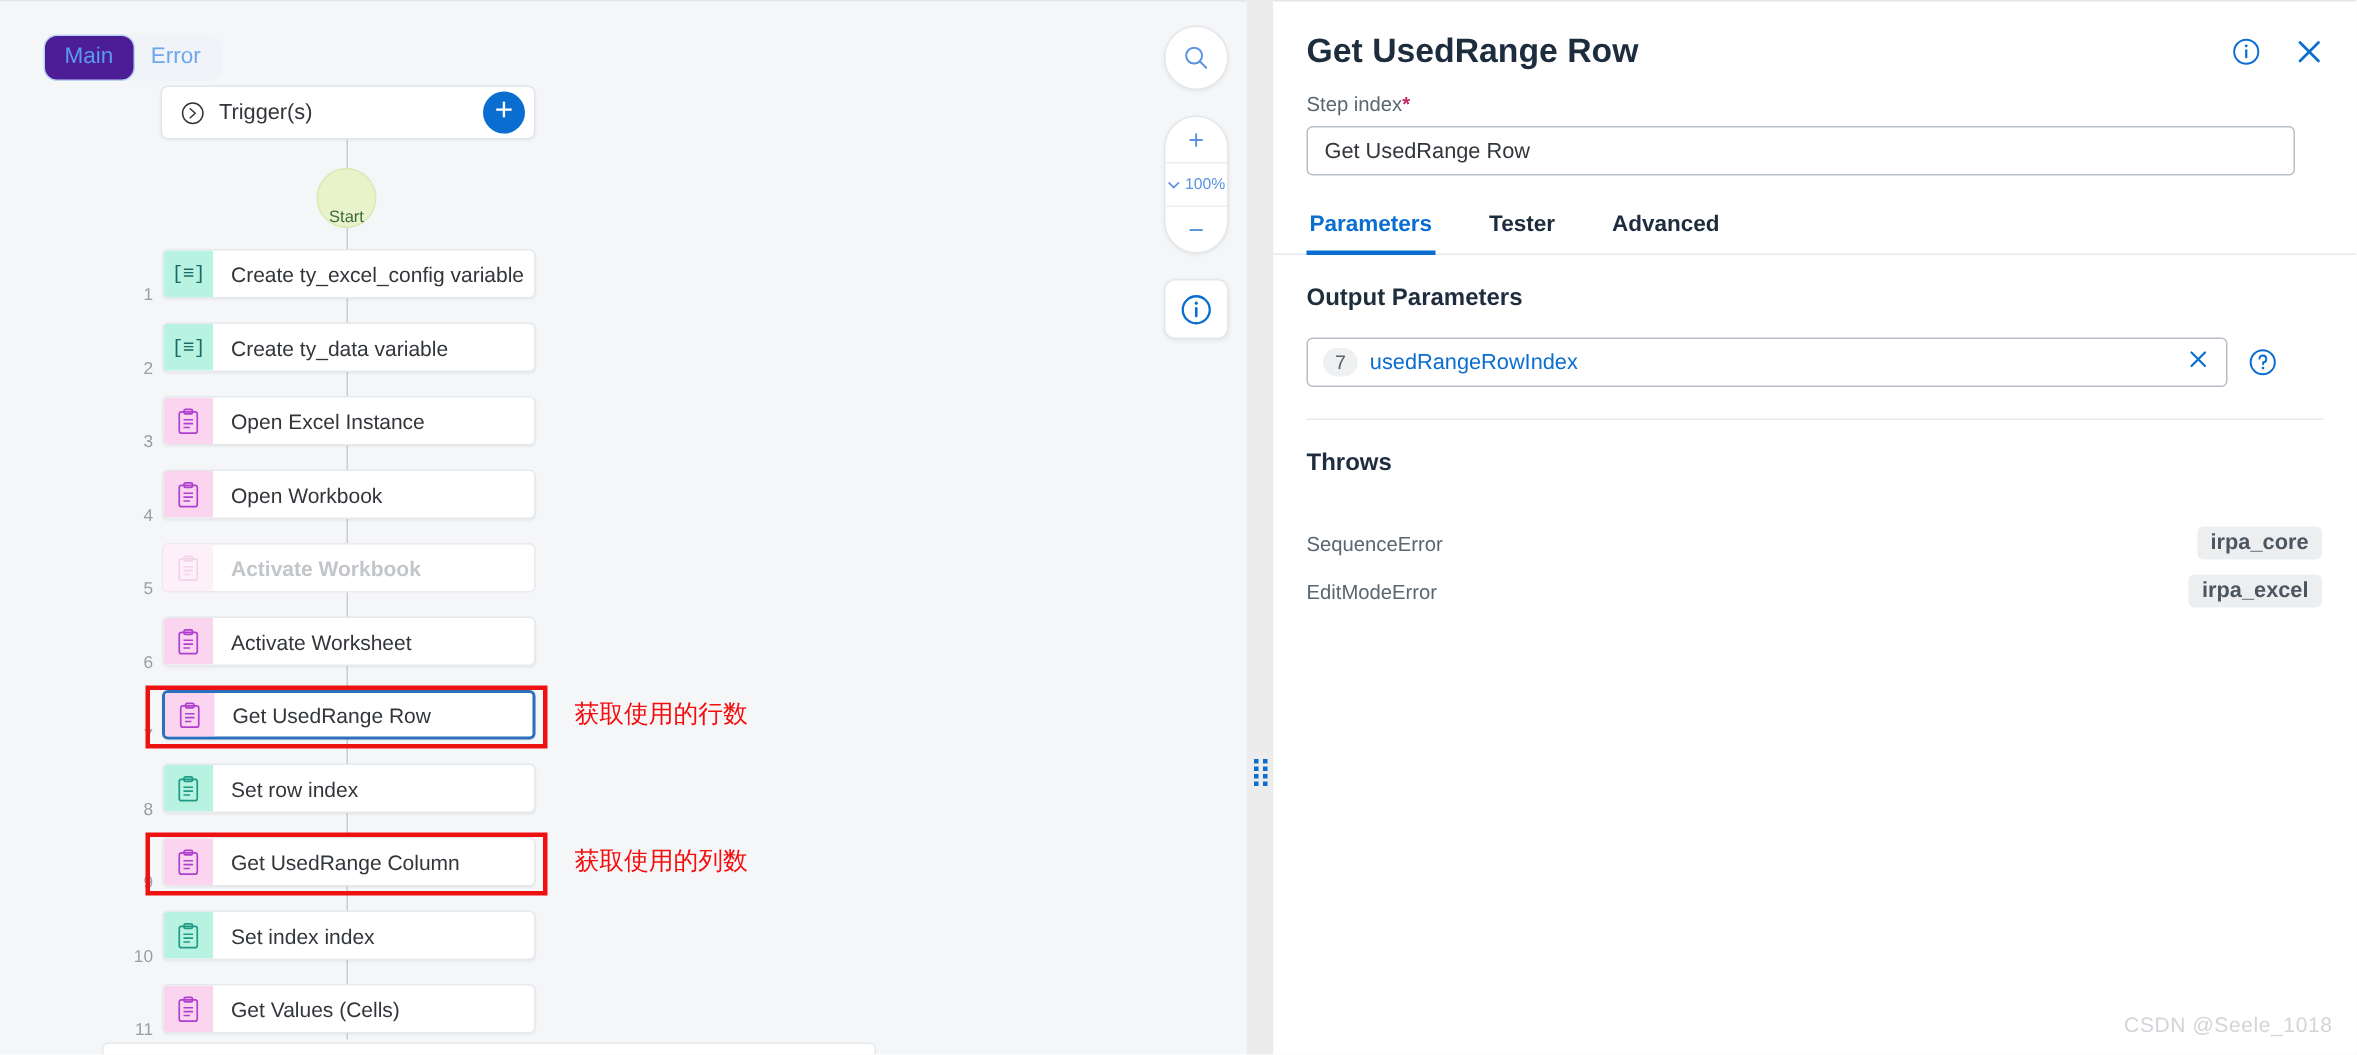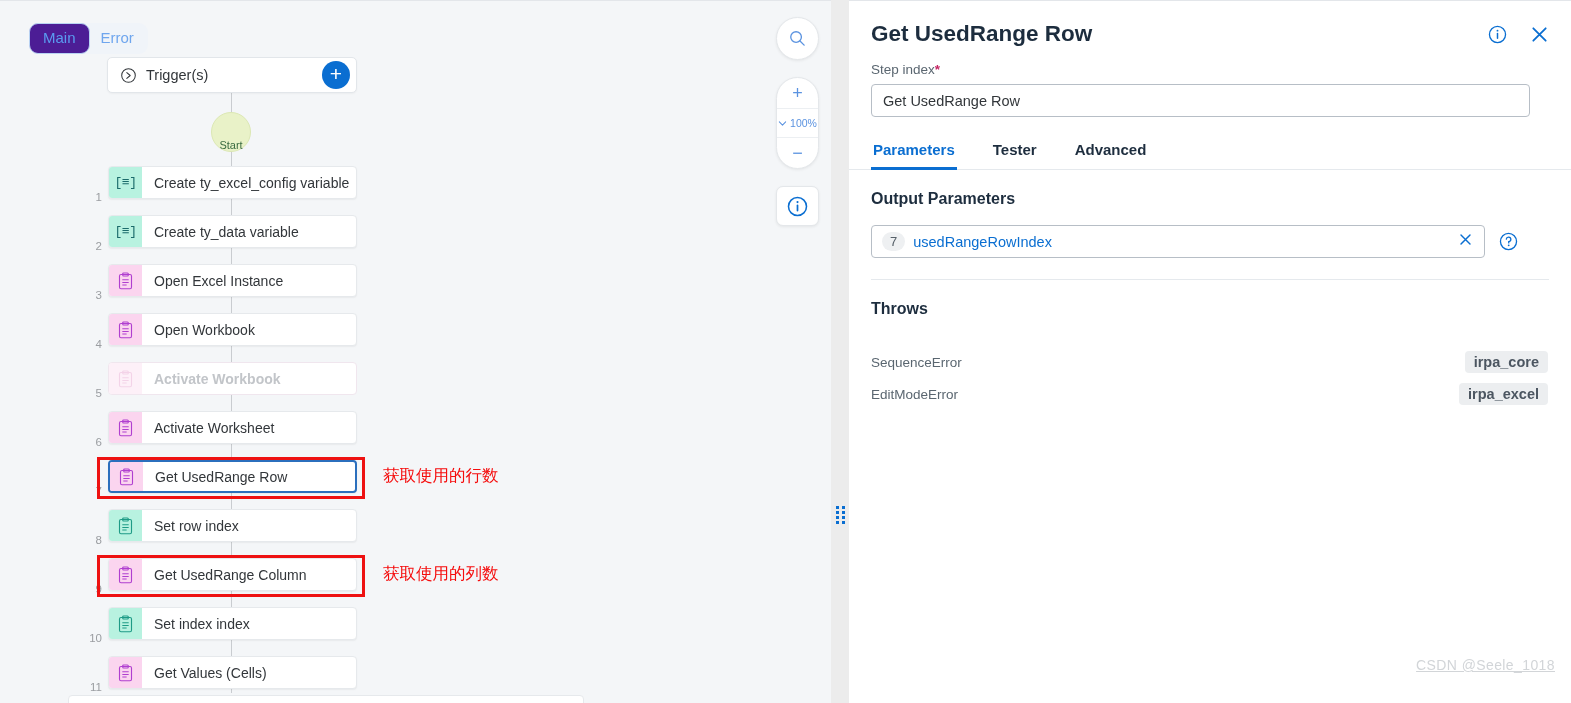--- a/index.html
+++ b/index.html
@@ -196,22 +196,22 @@
     display: flex; align-items: center; justify-content: space-between;
     height: 32px; padding-right: 1px;
   }
   .throw-name { font-size: 13.5px; color: #5a6670; }
   .throw-badge {
     background: #eceef0; color: #4c5661; font-size: 14.5px;
     padding: 3px 9px; border-radius: 4px; font-weight: bold;
   }
 
   .watermark {
-    position: absolute; right: 16px; bottom: 30px;
-    font-size: 14px; color: #d2d5d8; letter-spacing: .4px; text-decoration: underline;
+    position: absolute; right: 16px; bottom: 12px;
+    font-size: 14px; color: #d2d5d8; letter-spacing: .4px;
   }
 </style>
 </head>
 <body>
 
 <div id="app">
 
   <div class="canvas">
 
     <div class="tabstrip">

